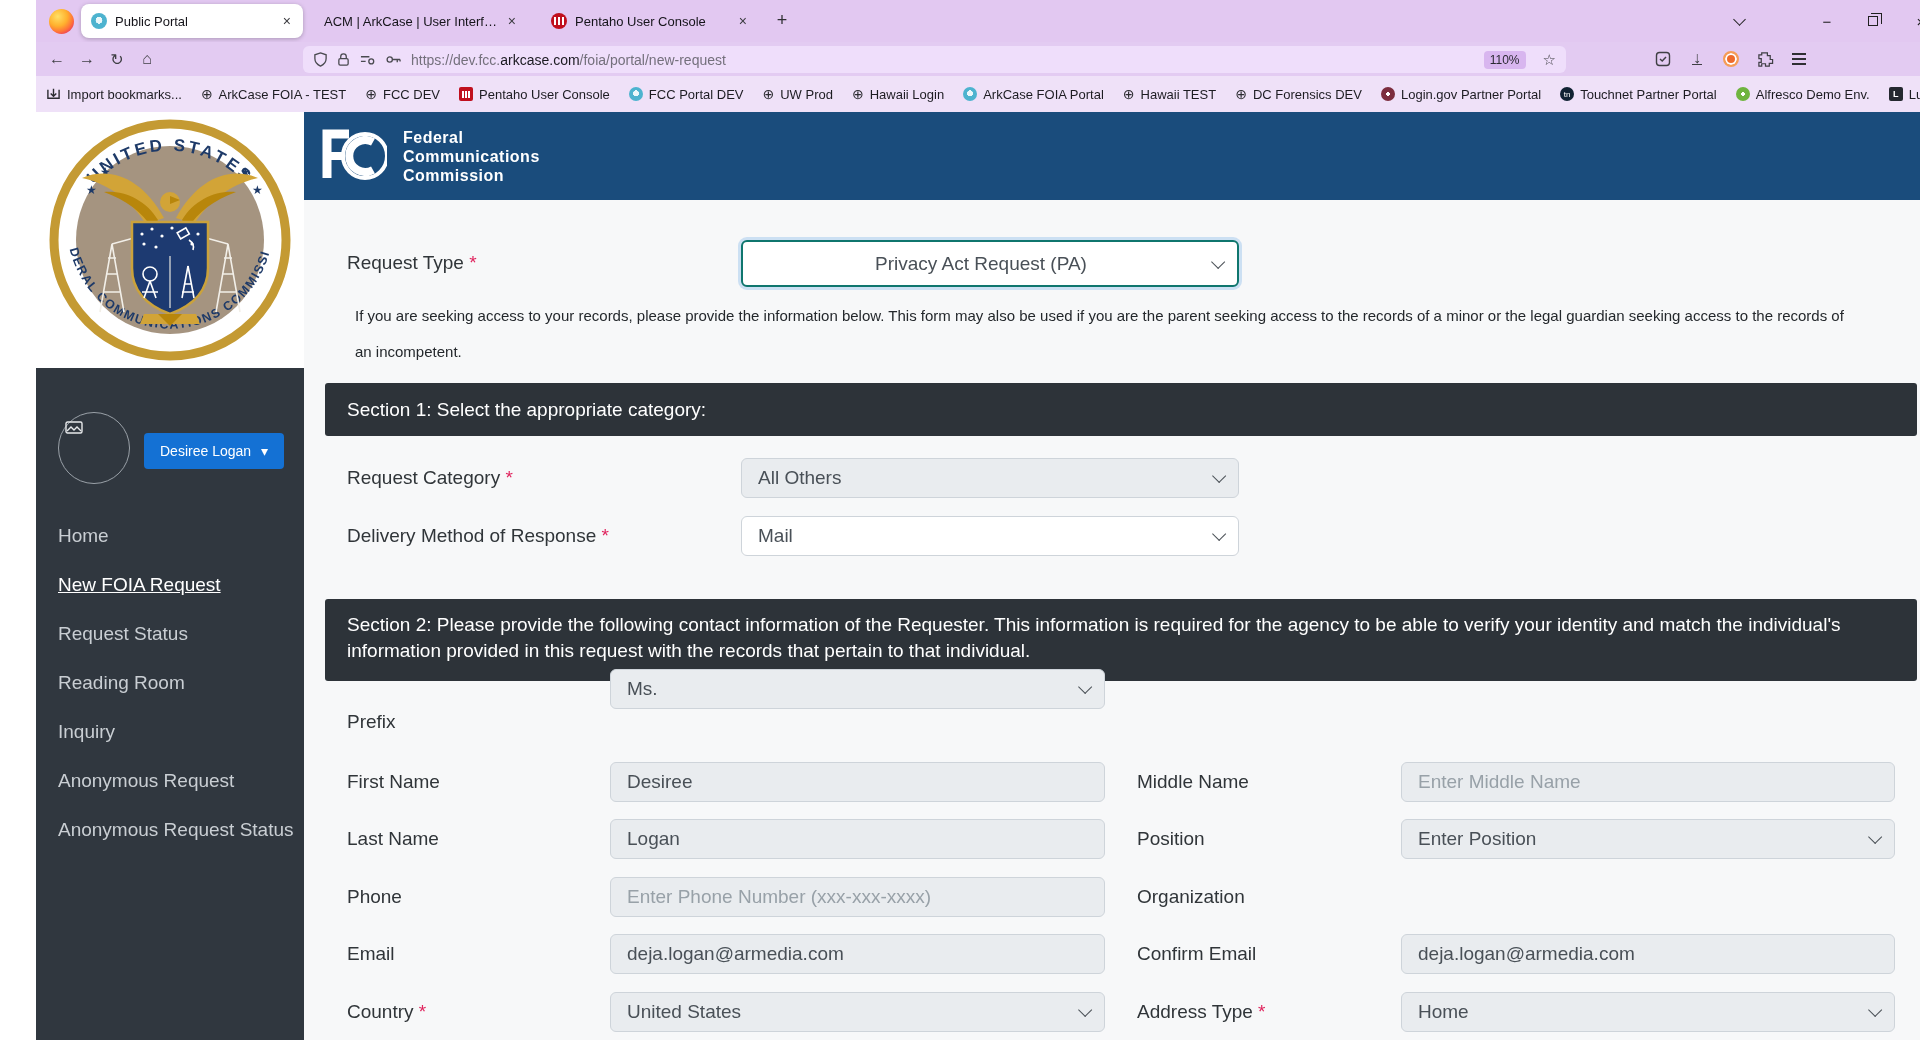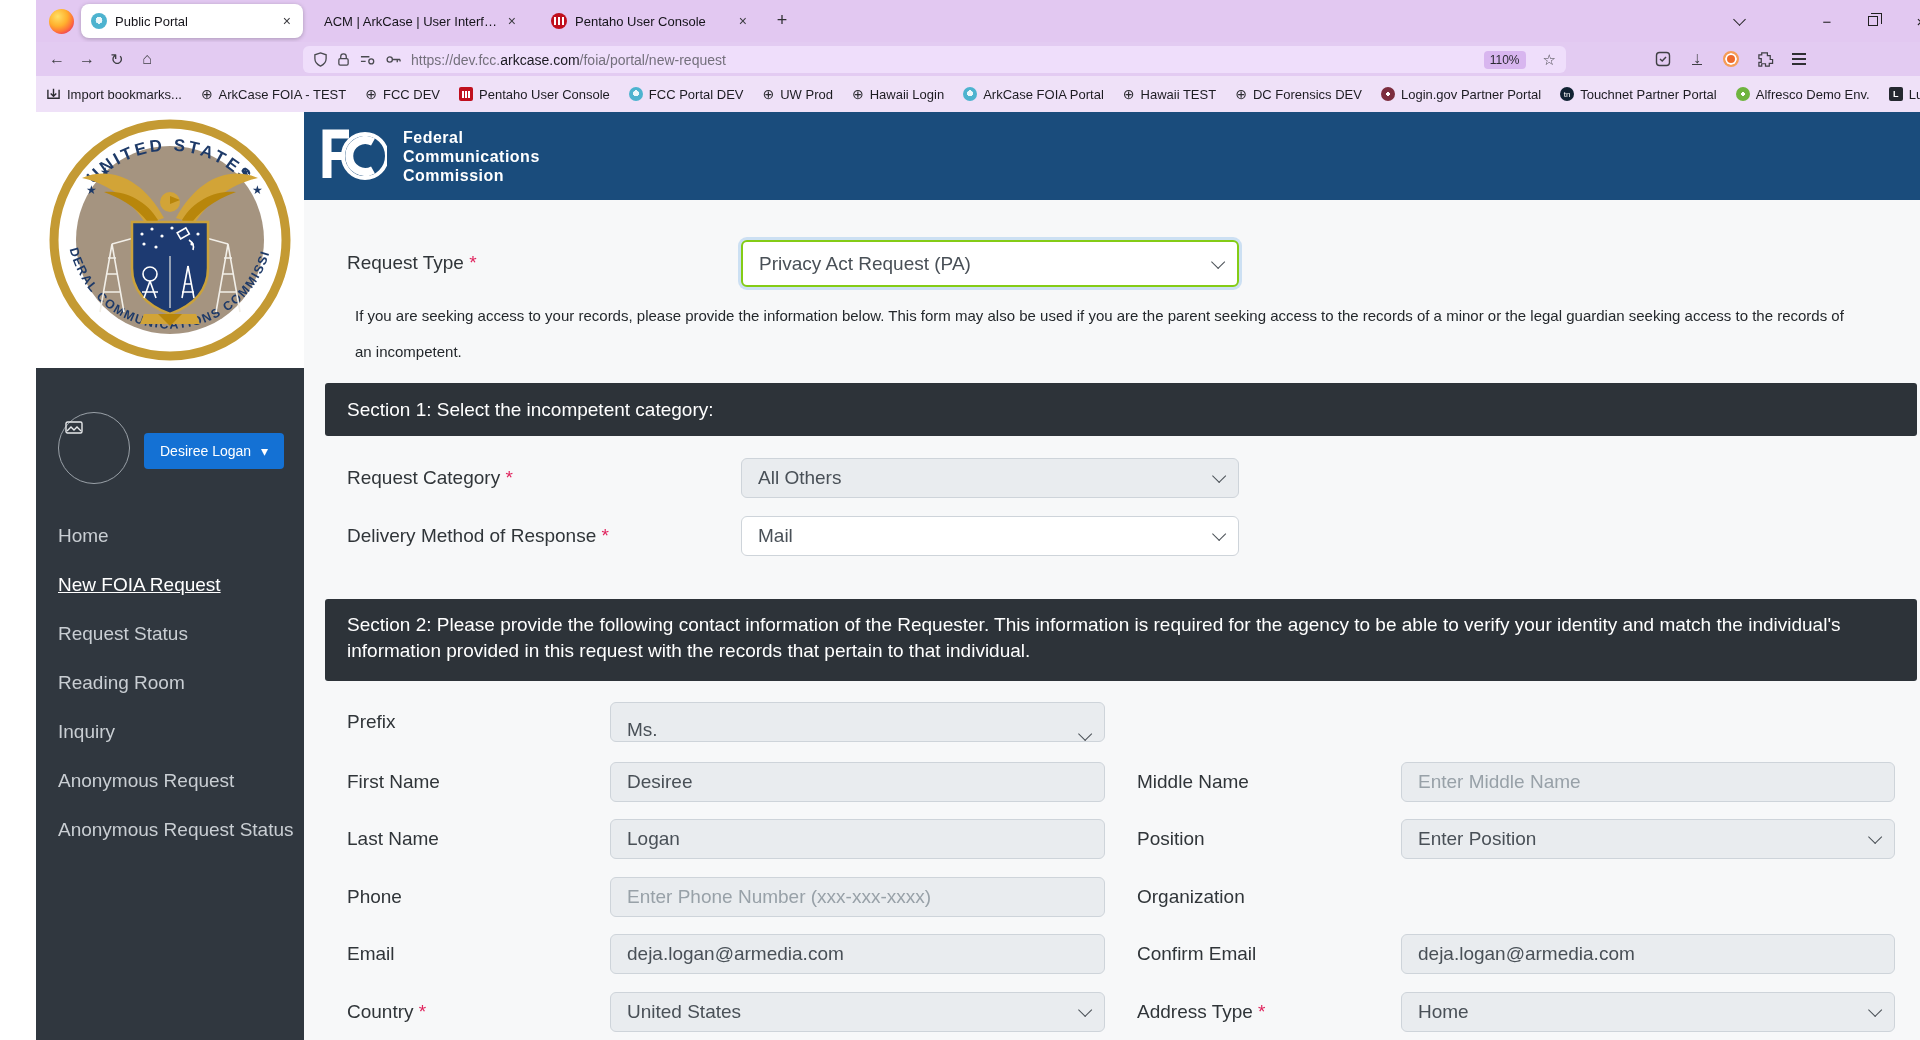--- a/index.html
+++ b/index.html
@@ -92,21 +92,21 @@
   .req { color:#e0245e; }
   .ctl { position:absolute; width:495px; height:40px; border:1px solid #ced4da; border-radius:6px;
     background:#e9ecef; font-size:19px; color:#495057; display:flex; align-items:center; padding:0 16px; }
   .ctl.white { background:#fff; }
   .ctl .val { flex:1; white-space:nowrap; overflow:hidden; }
   .sel::after { content:""; width:9px; height:9px; border-right:1.8px solid #4b5157;
     border-bottom:1.8px solid #4b5157; transform:rotate(45deg) translateY(-3px); margin-left:8px; }
   input.ctl { padding:0 16px; font-family:"Liberation Sans", sans-serif; }
   input.ctl::placeholder { color:#98a1a8; opacity:1; }
 
-  .focus-sel { border:2px solid #84cc16; box-shadow:0 0 0 3px rgba(74,151,228,.25); background:#fff; }
+  .focus-sel { border:2px solid #0f766e; box-shadow:0 0 0 3px rgba(74,151,228,.25); background:#fff;text-align:center; }
   .intro { position:absolute; left:51px; top:186px; width:1508px; font-size:15px; color:#24282c; line-height:36px; }
   .secbar { position:absolute; left:21px; width:1592px; background:#2d3339; color:#fff; font-size:19px;
     border-radius:3px; padding:14px 22px; line-height:26px; }
 
   
   .scroll { position:absolute; right:0; top:0; width:17px; height:928px; background:#edebef; }
   .scroll-btn { position:absolute; top:0; left:0; width:17px; height:18px; background:#f3f1f5;
     color:#4a4a4a; font-size:10px; text-align:center; line-height:18px; }
   .scroll-thumb { position:absolute; left:0; top:18px; width:17px; height:680px; background:#c9c6cd; }
 </style>
@@ -363,36 +363,36 @@
         </div>
       </div>
 
       <div class="lbl" style="left:43px; top:131px;"><span>Request Type</span> <span class="req">*</span></div>
       <div class="ctl sel focus-sel" style="left:437px; top:128px; width:498px; height:47px;">
         <span class="val">Privacy Act Request (PA)</span>
       </div>
 
       <p class="intro">If you are seeking access to your records, please provide the information below. This form may also be used if you are the parent seeking access to the records of a minor or the legal guardian seeking access to the records of an incompetent.</p>
 
-      <div class="secbar" style="top:271px; height:53px;">Section 1: Select the incompetent category:</div>
+      <div class="secbar" style="top:271px; height:53px;">Section 1: Select the appropriate category:</div>
 
       <div class="lbl" style="left:43px; top:346px;"><span>Request Category</span> <span class="req">*</span></div>
       <div class="ctl sel" style="left:437px; top:346px; width:498px;">
         <span class="val">All Others</span>
       </div>
 
       <div class="lbl" style="left:43px; top:404px;"><span>Delivery Method of Response</span> <span class="req">*</span></div>
       <div class="ctl sel white" style="left:437px; top:404px; width:498px;">
         <span class="val">Mail</span>
       </div>
 
       <div class="secbar" style="top:487px; height:82px; padding-top:13px;">Section 2: Please provide the following contact information of the Requester. This information is required for the agency to be able to verify your identity and match the individual's information provided in this request with the records that pertain to that individual.</div>
 
       <div class="lbl" style="left:43px; top:590px;">Prefix</div>
-      <div class="ctl sel" style="left:306px; top:590px;align-items:flex-end;">
+      <div class="ctl sel" style="left:306px; top:557px;">
           <span class="val">Ms.</span>
         </div>
 
       <div class="lbl" style="left:43px; top:650px;">First Name</div>
       <input class="ctl" style="left: 306px; top: 650px;" value="Desiree">
 
       <div class="lbl" style="left:43px; top:707px;">Last Name</div>
       <input class="ctl" style="left: 306px; top: 707px;" value="Logan">
 
       <div class="lbl" style="left:43px; top:765px;">Phone</div>

